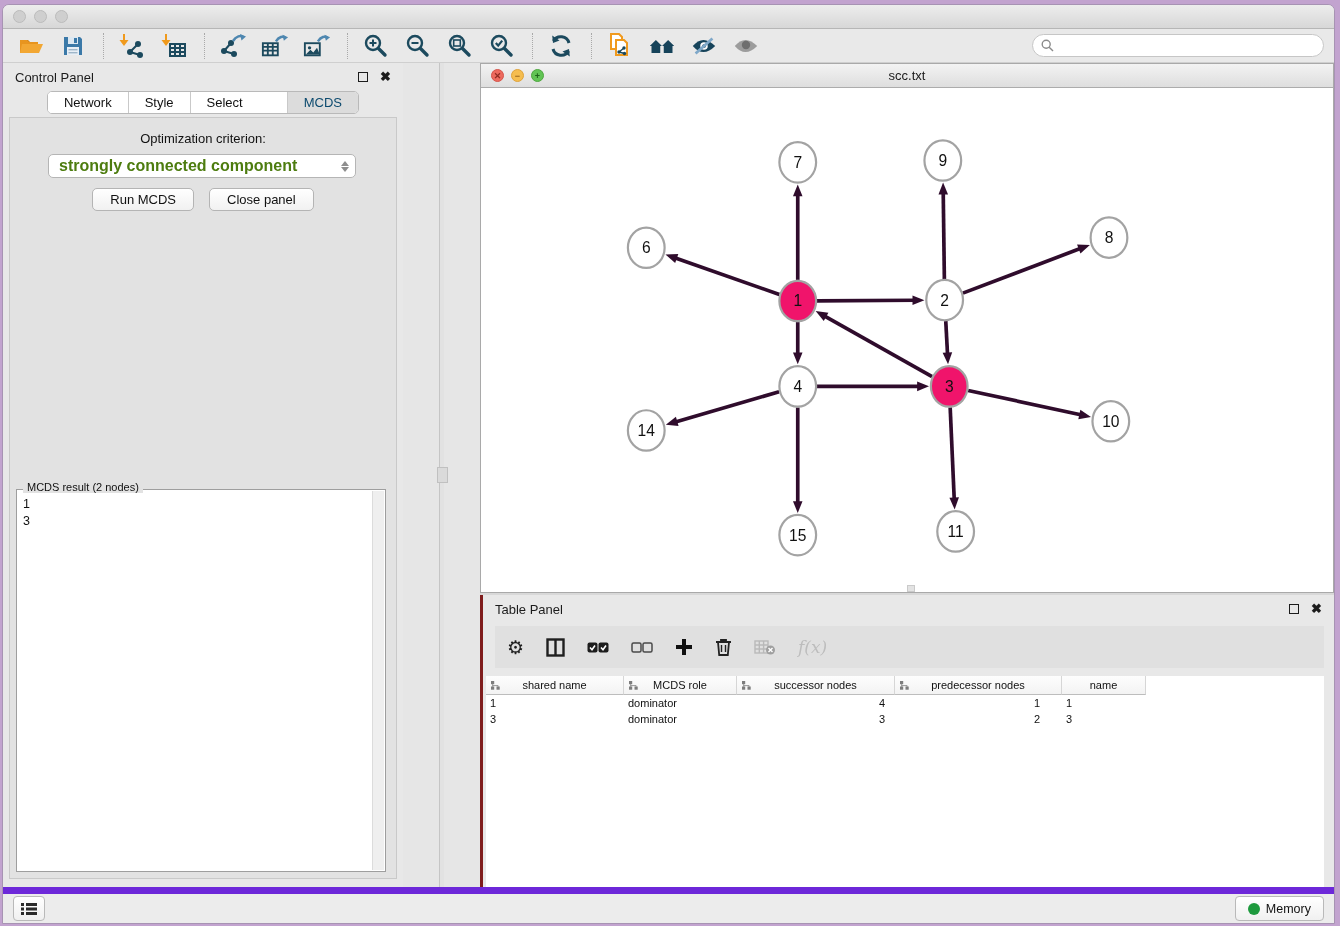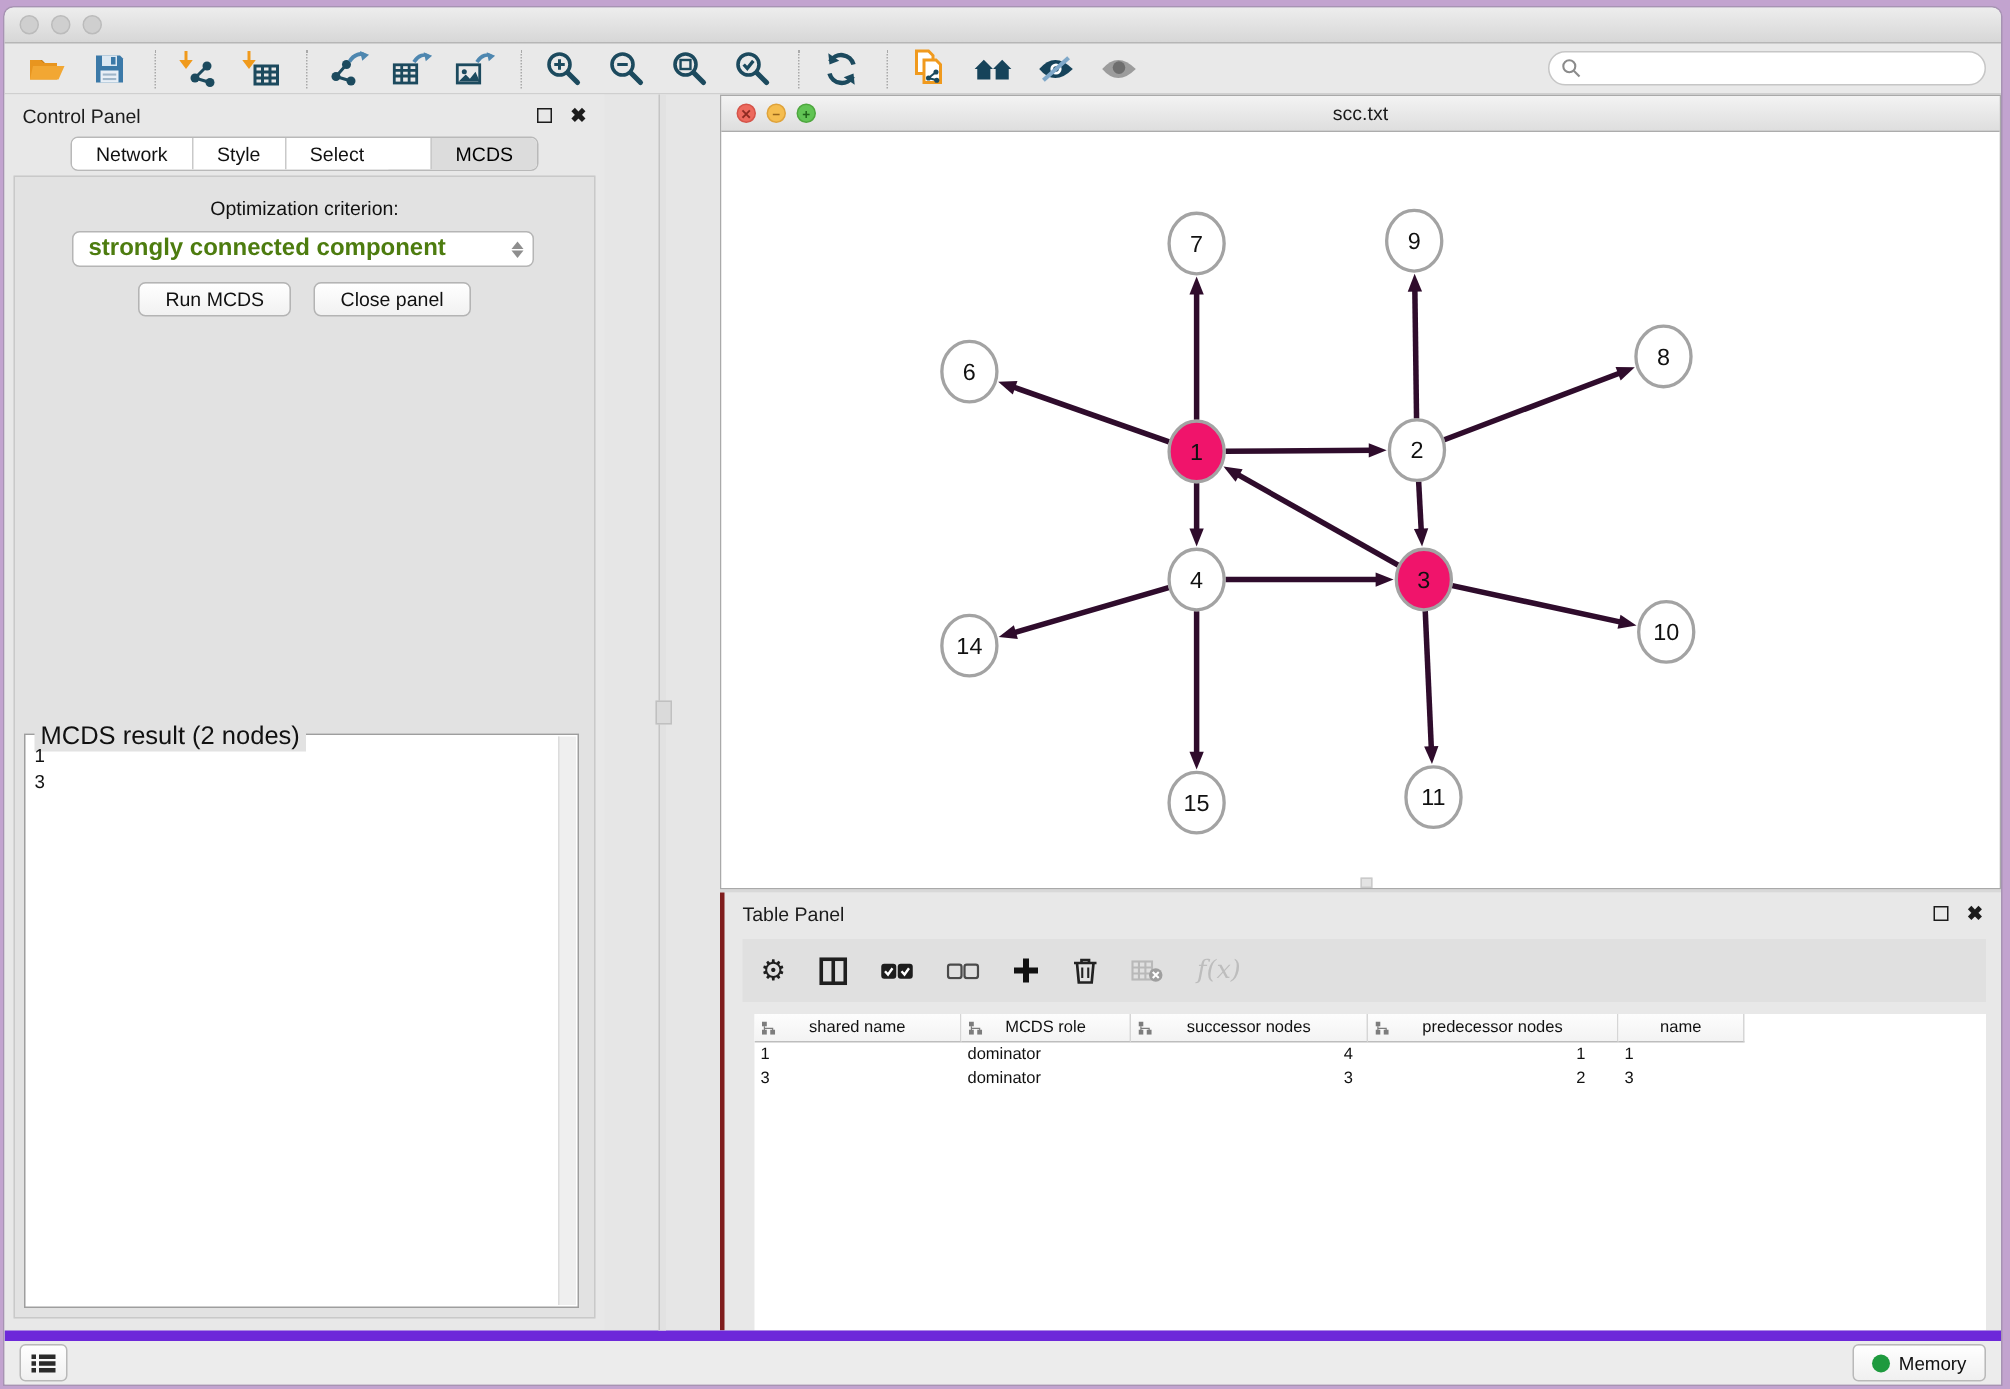--- a/index.html
+++ b/index.html
@@ -33,37 +33,37 @@
   .panel-header { height:28px; display:flex; align-items:center; padding:0 12px; flex:0 0 auto; }
   .panel-header .ph-title { font-size:13px; color:#1c1c1c; }
   .ph-icons { margin-left:auto; display:flex; align-items:center; gap:12px; }
   .float-box { width:10px; height:10px; border:1.6px solid #1c1c1c; display:inline-block; cursor:pointer; }
   .close-x { font-size:13px; font-weight:bold; color:#1c1c1c; cursor:pointer; line-height:10px; }
 
   .seg-bar { display:flex; justify-content:center; flex:0 0 auto; }
   .seg-group { display:inline-flex; border:1px solid #B9B9B9; border-radius:5px; overflow:hidden; background:#FFF; }
   .seg { font-size:13px; color:#111; background:#FFF; padding:3px 16px; border-left:1px solid #C9C9C9; cursor:pointer; white-space:nowrap; }
   .seg:first-child { border-left:none; }
-  .seg.active { background:#DCDCDC; color:#000000;margin-left:28px; }
+  .seg.active { background:#DCDCDC; color:#0c4a6e;margin-left:28px; }
 
   .cp-body { flex:1; margin:3px 6px 8px 6px; background:#E2E2E2; border:1px solid #C9C9C9; position:relative; }
   .opt-label { position:absolute; top:13px; left:0; right:0; text-align:center; font-size:13px; color:#111; }
   .dropdown { position:absolute; top:36px; left:38px; right:40px; height:24px; background:#FFF; border:1px solid #B5B5B5;
               border-radius:5px; display:flex; align-items:center; padding:0 6px 0 10px; cursor:pointer; }
   .dropdown .dd-text { font-size:16px; color:#4d7c0f; flex:1;font-weight:bold; }
   .stepper { display:flex; flex-direction:column; align-items:center; gap:1px; }
   .stepper i { width:0; height:0; border-left:4px solid transparent; border-right:4px solid transparent; display:block; }
   .stepper .up { border-bottom:5px solid #8E8E8E; }
   .stepper .dn { border-top:5px solid #8E8E8E; }
   .btn-row { position:absolute; top:70px; left:0; right:0; display:flex; justify-content:center; gap:15px; }
   .mac-btn { height:23px; padding:0 17px; font-size:13px; color:#111; background:linear-gradient(#FFFFFF,#F1F1F1);
              border:1px solid #B4B4B4; border-radius:5px; cursor:pointer; font-family:"Liberation Sans",sans-serif; }
 
   .result-group { position:absolute; left:6px; right:10px; top:371px; bottom:6px; border:1px solid #9E9E9E; background:#FFF; }
-  .result-legend { position:absolute; top:-9px; left:6px; background:#E2E2E2; padding:0 4px; font-size:17px; color:#111; }
+  .result-legend { position:absolute; top:-9px; left:6px; background:#E2E2E2; padding:0 4px; font-size:11px; color:#111; }
   .result-text { position:absolute; inset:2px 14px 2px 2px; font-size:12.5px; line-height:17px; color:#111;
                  white-space:pre-line; padding:4px 4px; overflow:hidden; }
   .result-scroll { position:absolute; top:1px; bottom:1px; right:1px; width:12px; background:#EFEFEF; border-left:1px solid #DCDCDC; }
 
   .v-divider { width:5px; flex:0 0 auto; background:#E2E2E2; border-left:1px solid #C5C5C5; position:relative; cursor:col-resize; }
   .v-divider::after { content:""; position:absolute; left:-3px; top:404px; width:9px; height:14px; background:#DADADA; border:1px solid #C0C0C0; }
 
   
   .right-col { flex:1; display:flex; flex-direction:column; min-width:0; }
 
@@ -83,21 +83,21 @@
   .h-gap { height:2px; background:#D8D8D8; flex:0 0 auto; }
 
   
   .table-panel { flex:1; background:#E8E8E8; display:flex; flex-direction:column; min-height:0; border-left:3px solid #7f1d1d; }
   .tp-toolbar { height:42px; margin:3px 10px 0 12px; background:#E0E0E0; display:flex; align-items:center; gap:22px;
                 padding:0 12px; flex:0 0 auto; }
   .tp-icon { display:flex; align-items:center; justify-content:center; cursor:pointer; }
   .gear-glyph { font-size:19px; color:#1f1f1f; line-height:19px; }
   .fx-glyph { font-family:"DejaVu Serif", serif; font-style:italic; font-size:17px; color:#BDBDBD; }
 
-  .tp-table { margin:8px 10px 0 20px; background:#FFF; flex:1; min-height:0; overflow:hidden; }
+  .tp-table { margin:8px 10px 0 3px; background:#FFF; flex:1; min-height:0; overflow:hidden; }
   .t-head { display:flex; }
   .th { height:19px; display:flex; align-items:center; justify-content:center; position:relative; font-size:11px; color:#111;
         border-right:1px solid #D6D6D6; border-bottom:1px solid #BDBDBD; background:linear-gradient(#FDFDFD,#F3F3F3); }
   .th .tree-ico { position:absolute; left:5px; top:5px; }
   .t-row { display:flex; height:16px; align-items:center; }
   .td { font-size:11px; color:#111; padding:0 4px; white-space:nowrap; overflow:hidden; }
   .td.r { text-align:right; }
 
   .tp-footer { flex:0 0 auto; height:44px; display:flex; align-items:center; justify-content:center; }
 

